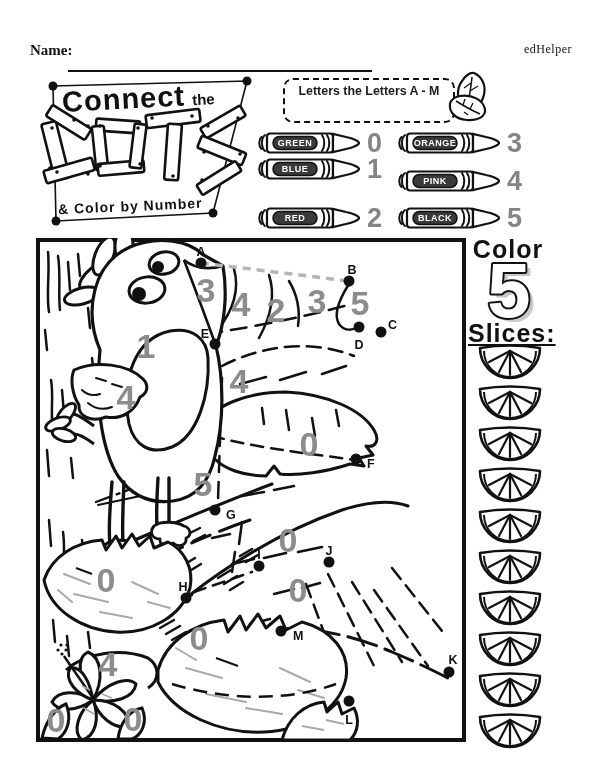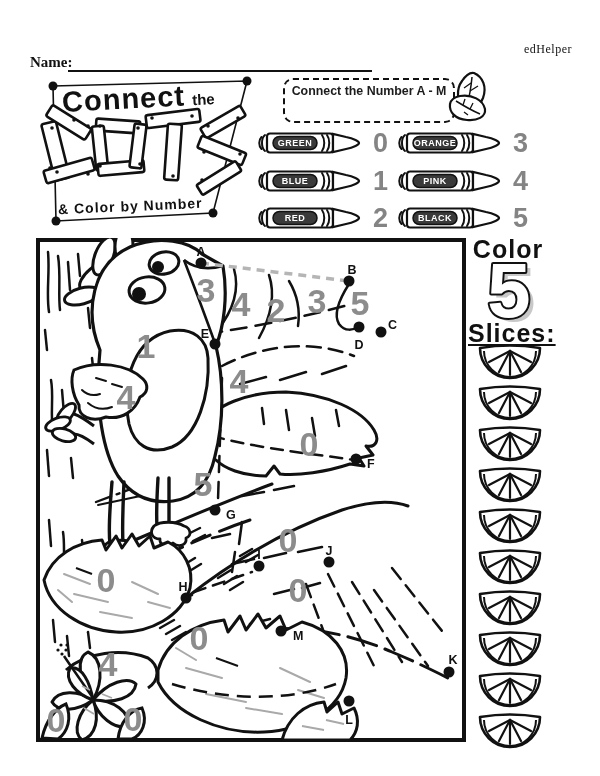--- a/index.html
+++ b/index.html
@@ -2,34 +2,34 @@
 <html><head>
 <meta charset="utf-8">
 <style>
   html,body{margin:0;padding:0;}
   .page{position:relative;width:600px;height:776px;background:#fff;overflow:hidden;
         font-family:"Liberation Sans",sans-serif;color:#111;}
   .serif{font-family:"Liberation Serif",serif;}
   .abs{position:absolute;}
   
   .brand{top:42px;left:524px;font-size:12px;letter-spacing:.5px;}
-  .name-label{top:54px;left:30px;font-size:15px;font-weight:bold;}
+  .name-label{top:42px;left:30px;font-size:15px;font-weight:bold;}
   .name-line{top:70px;left:68px;width:304px;border-bottom:2px solid #111;height:0;}
   
   .logo-wrap{left:40px;top:66px;width:224px;height:174px;}
   .logo-connect{left:22px;top:16px;transform:rotate(-3deg);white-space:nowrap;}
   .logo-connect .big{font-size:29px;font-weight:bold;letter-spacing:1px;}
   .logo-connect .small{font-size:15px;font-weight:bold;margin-left:7px;}
   .logo-tag{left:18px;top:132px;font-size:14px;font-weight:bold;letter-spacing:1px;transform:rotate(-2.5deg);}
   
   .instr{left:283px;top:78px;width:168px;height:38px;border:2.5px dashed #111;border-radius:10px;
          text-align:center;font-size:12.4px;font-weight:600;line-height:16px;padding-top:3px;color:#1c1c1c;}
   .leaf-icon{left:442px;top:70px;}
   
-  .crayon-row{position:absolute;display:flex;align-items:center;gap:11px;height:26px;}
+  .crayon-row{position:absolute;display:flex;align-items:center;gap:5px;height:26px;}
   .cb{fill:#fff;stroke:#111;stroke-width:2.2;}
   .cl{fill:none;stroke:#111;stroke-width:2;stroke-linecap:round;}
   .cpill{fill:#3a3a3a;stroke:#111;stroke-width:1.5;}
   .cltext{font:bold 9px "Liberation Sans",sans-serif;fill:#fff;text-anchor:middle;letter-spacing:.5px;}
   .cnum{font-size:27px;font-weight:bold;color:#848484;line-height:26px;}
   
   .side-color{left:468px;top:235px;width:80px;text-align:center;font-size:25px;font-weight:bold;letter-spacing:1px;}
   .side-slices{left:468px;top:319px;width:84px;text-align:right;font-size:25px;font-weight:bold;letter-spacing:1px;text-decoration:underline;}
   .big5{left:472px;top:247px;}
   .slices-col{left:477px;top:342px;display:flex;flex-direction:column;gap:3px;}
@@ -90,21 +90,21 @@
           <circle cx="162" cy="114" r="1.8"></circle>
       </g>
     </svg>
     <div class="abs logo-connect">
       <span class="big">Connect</span><span class="small">the</span>
     </div>
     <div class="abs logo-tag">&amp; Color by Number</div>
   </div>
 
   <div class="abs instr">
-    <div>Connect the Number A - M</div>
+    <div>Letters the Letters A - M</div>
   </div>
   <svg class="abs leaf-icon" width="46" height="52" viewBox="0 0 46 52">
     <path d="M 32,3 C 41,7 45,17 41,28 C 37,38 28,42 21,37 C 15,32 14,19 20,11 C 24,5 28,2 32,3 Z" fill="#fff" stroke="#111" stroke-width="2.2"></path>
     <path d="M 30,7 C 29,18 27,28 25,35" fill="none" stroke="#111" stroke-width="1.5"></path>
     <path d="M 29,13 l -7,5 M 28,21 l 8,-5 M 27,28 l -6,4" fill="none" stroke="#111" stroke-width="1.3"></path>
     <path d="M 18,26 C 30,24 41,30 43,39 C 44,47 35,51 25,50 C 13,49 7,42 8,34 C 9,29 13,27 18,26 Z" fill="#fff" stroke="#111" stroke-width="2.2"></path>
     <path d="M 14,31 C 22,36 31,41 38,44" fill="none" stroke="#111" stroke-width="1.5"></path>
     <path d="M 21,35 l 2,-6 M 28,39 l 3,-6 M 22,42 l 4,3" fill="none" stroke="#111" stroke-width="1.3"></path>
   </svg>
 
@@ -114,21 +114,21 @@
       <path d="M 7,5 c -4,3 -4,13 0,16" class="cl"></path>
         <path d="M 3.5,7 c -3,3 -3,9 0,12" class="cl"></path>
       <path d="M 64,5 c 3,4 3,12 0,16" class="cl"></path>
         <path d="M 69,5 c 3,4 3,12 0,16" class="cl"></path>
       <path d="M 75,4 L 75,22 L 88,19 C 96,17.5 101,14.5 101,13 C 101,11.5 96,8.5 88,7 Z" class="cb"></path>
       <rect x="15" y="6.5" width="44" height="13" rx="6.5" class="cpill"></rect>
       <text x="37" y="16" class="cltext">GREEN</text>
     </svg>
     <span class="cnum">0</span>
   </div>
-  <div class="crayon-row" style="left:258px;top:168px">
+  <div class="crayon-row" style="left:258px;top:156px">
     <svg width="104" height="26" viewBox="0 0 104 26">
       <rect x="9" y="3.5" width="66" height="19" rx="3" class="cb"></rect>
       <path d="M 7,5 c -4,3 -4,13 0,16" class="cl"></path>
         <path d="M 3.5,7 c -3,3 -3,9 0,12" class="cl"></path>
       <path d="M 64,5 c 3,4 3,12 0,16" class="cl"></path>
         <path d="M 69,5 c 3,4 3,12 0,16" class="cl"></path>
       <path d="M 75,4 L 75,22 L 88,19 C 96,17.5 101,14.5 101,13 C 101,11.5 96,8.5 88,7 Z" class="cb"></path>
       <rect x="15" y="6.5" width="44" height="13" rx="6.5" class="cpill"></rect>
       <text x="37" y="16" class="cltext">BLUE</text>
     </svg>

